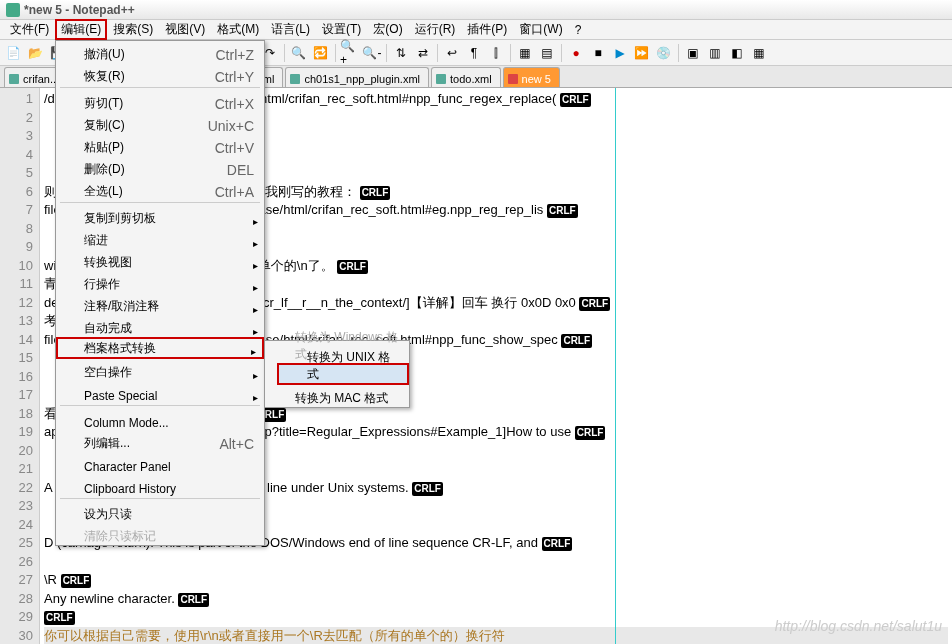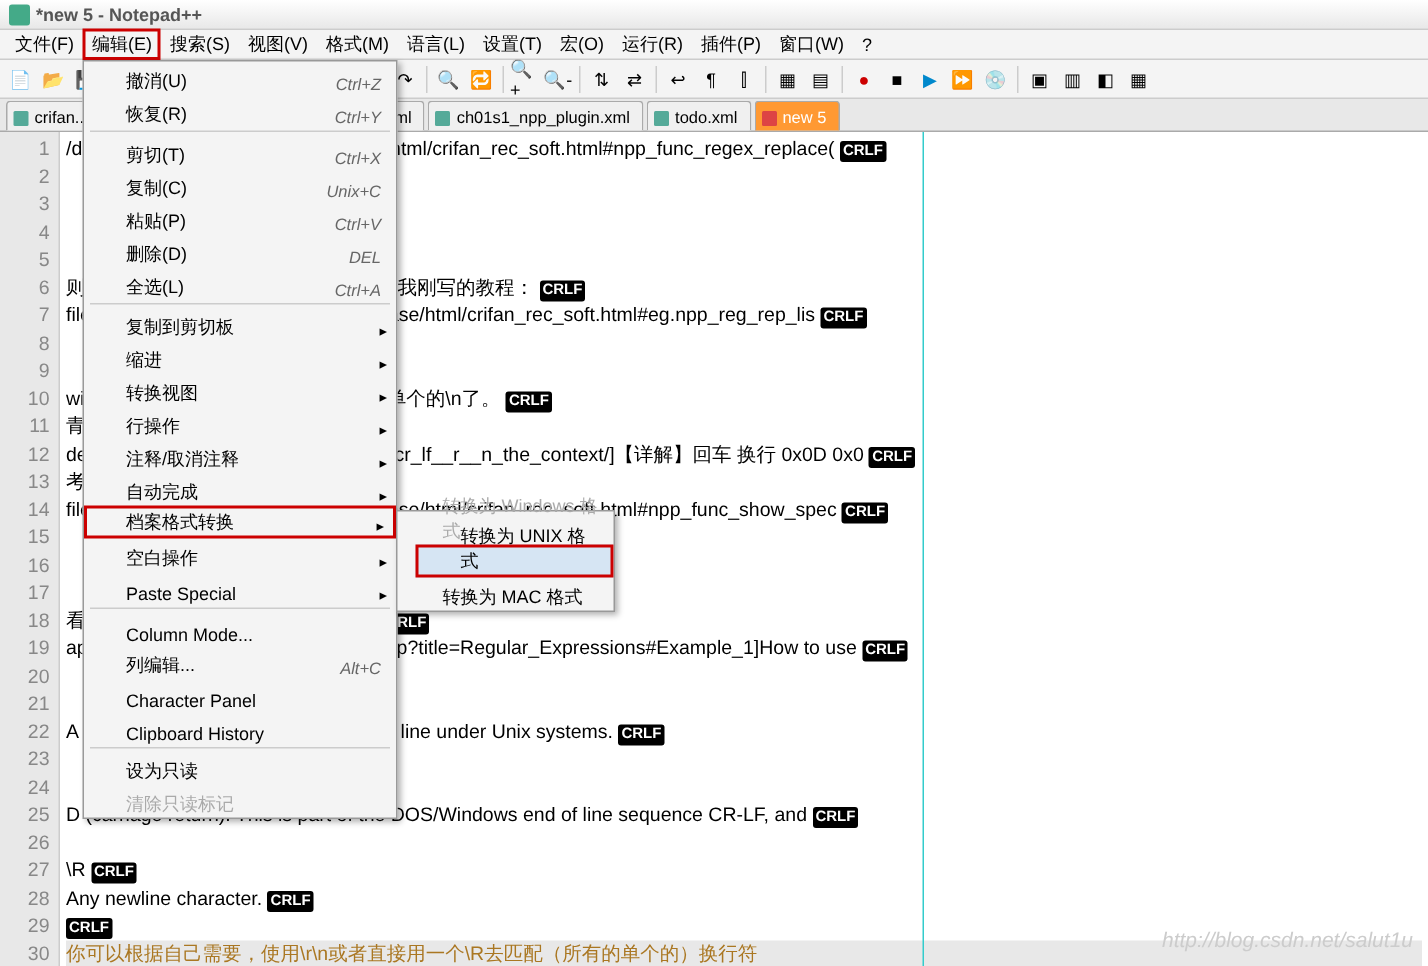--- a/index.html
+++ b/index.html
@@ -27,21 +27,21 @@
     .editor { flex: 1; font-family: Consolas, "Courier New", monospace; font-size: 13px; line-height: 18.5px; padding: 2px 4px; white-space: nowrap; overflow: hidden; position: relative; }
     .line { height: 18.5px; }
     .crlf { display: inline-block; background: #000; color: #fff; font-size: 10px; padding: 0 2px; border-radius: 2px; font-weight: bold; line-height: 14px; }
     .line.cur { background: #e8e8e8; color: #aa7722; }
     .vline { position: absolute; left: 575px; top: 0; bottom: 0; width: 1px; background: #3cc; }
     
     .dropdown { position: absolute; background: #f4f4f4; border: 1px solid #999; box-shadow: 2px 2px 4px rgba(0,0,0,0.3); z-index: 100; }
     .dropdown-main { left: 55px; top: 40px; width: 210px; }
     .dd-item { height: 22px; padding: 0 10px 0 28px; display: flex; align-items: flex-end; justify-content: space-between; cursor: pointer; position: relative; }
     .dd-item.highlighted { border: 2px solid #c00; padding: 0 8px 0 26px; }
-    .dd-item .shortcut { color: #666; font-size: 11px; font-style: italic; }
+    .dd-item .shortcut { color: #666; font-size: 14px; }
     .dd-item.has-sub::after { content: "▸"; position: absolute; right: 6px; font-size: 10px; }
     .dd-item.disabled { color: #aaa; }
     .dd-sep { height: 1px; background: #ccc; margin: 2px 4px; }
     
     .dropdown-sub { left: 264px; top: 340px; width: 146px; }
     .dropdown-sub .dd-item { padding-left: 30px; }
     .dropdown-sub .dd-item.hl { border: 2px solid #c00; background: #d6e5f3; padding-left: 28px; margin-left: 12px; }
     
     .watermark { position: absolute; right: 10px; bottom: 10px; color: #ccc; font-size: 14px; font-style: italic; pointer-events: none; margin-top: 40px; }
   </style>

